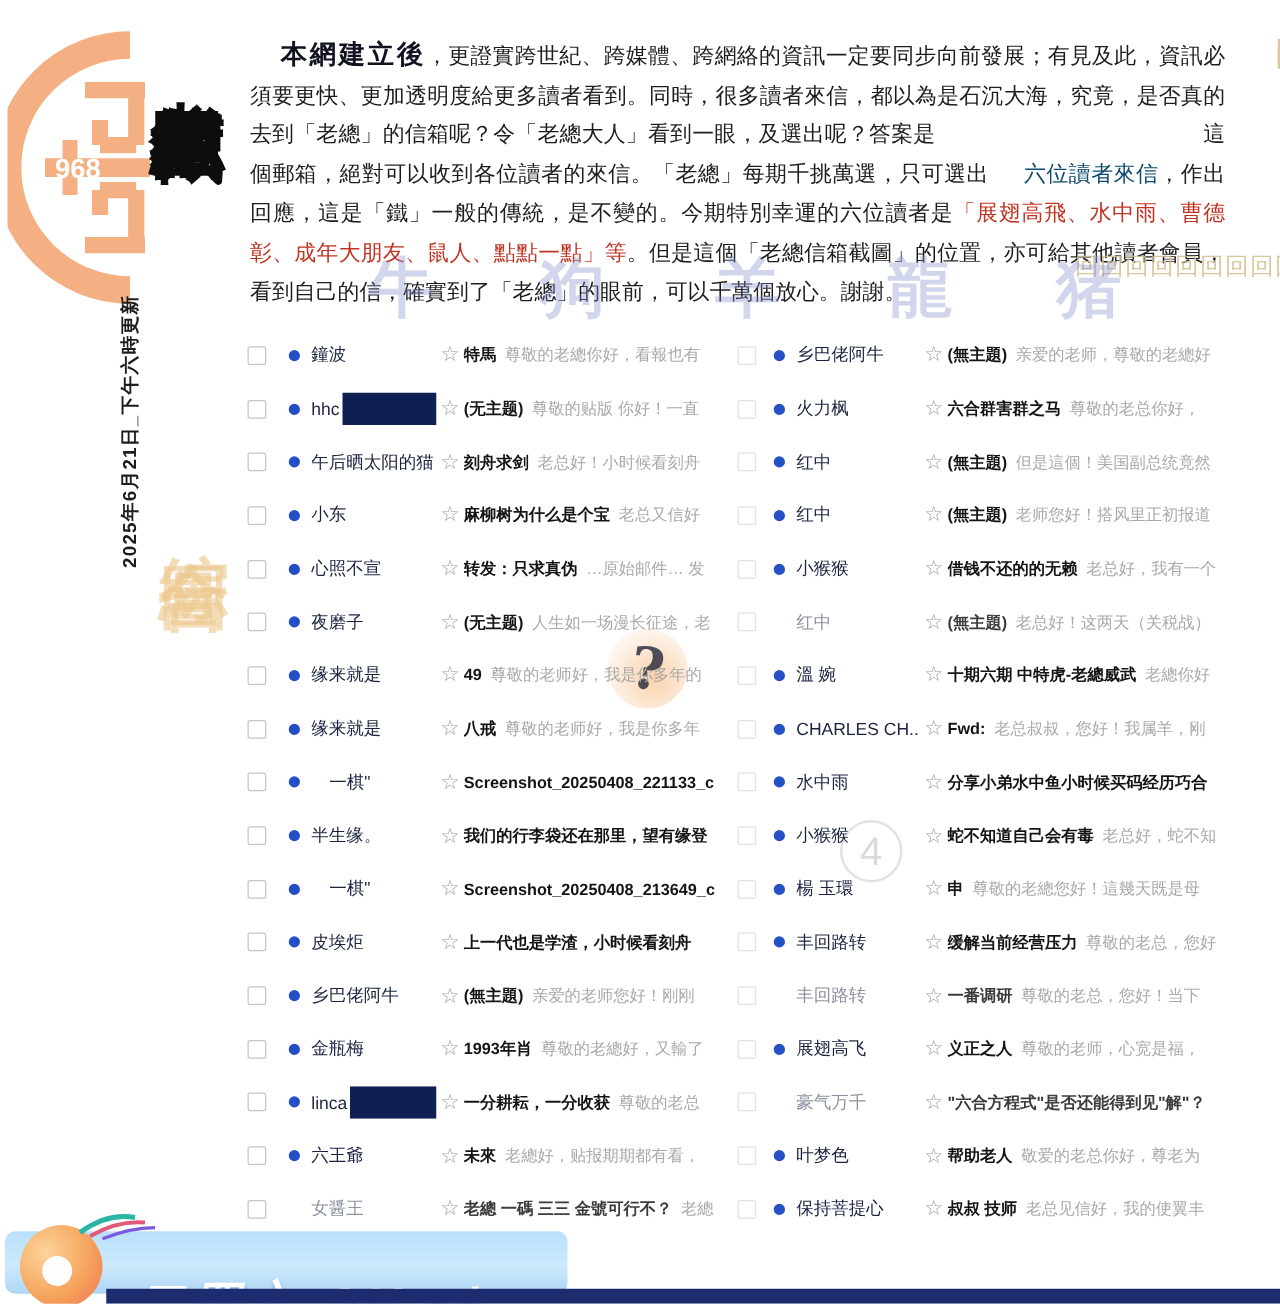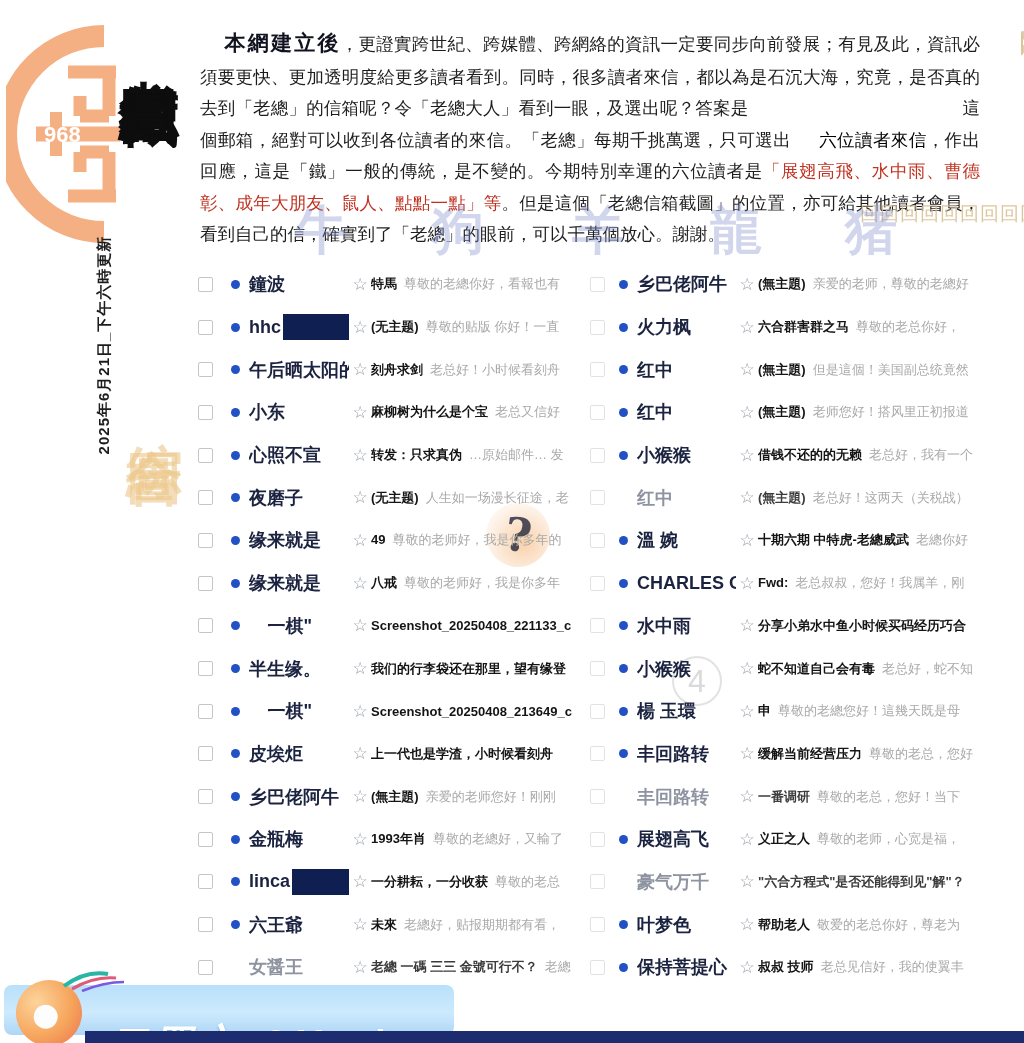--- a/index.html
+++ b/index.html
@@ -14,21 +14,21 @@
      font-family:"DejaVu Serif","Liberation Serif",serif;font-weight:bold;
      font-size:56px;line-height:1.12;color:rgba(236,200,140,.62);letter-spacing:6px;}
   .v-date{position:absolute;left:104px;top:345px;transform:translate(-50%,-50%) rotate(-90deg);
      white-space:nowrap;font-size:15px;font-weight:bold;color:#1c1c1c;letter-spacing:1px;}
   
   .intro{position:absolute;left:200px;top:24px;width:780px;
      font-family:"DejaVu Serif","Liberation Serif",serif;
      font-size:17.5px;line-height:1.8;color:#1d1d1d;text-align:justify;text-indent:1.4em;}
   .intro .lead{font-size:21px;font-weight:bold;letter-spacing:2px;color:#10131f;}
   .intro .gap{display:inline-block;width:214px;}
-  .intro .pink{color:#000000;margin-left:28px;}
+  .intro .pink{color:#0c4a6e;margin-left:28px;}
   .intro .red{color:#c03322;}
   
   .meander{color:#d6bd8d;font-size:19px;letter-spacing:1px;overflow:hidden;
      font-family:"DejaVu Sans","Liberation Sans",sans-serif;opacity:.85;margin-left:32px;}
   .meander.vert{position:absolute;left:986px;top:16px;height:190px;width:24px;
      writing-mode:vertical-rl;line-height:24px;}
   .meander.horz{position:absolute;left:828px;top:201px;width:186px;height:24px;line-height:24px;}
   
   .zod{position:absolute;top:196px;font-family:"DejaVu Serif","Liberation Serif",serif;
      font-weight:bold;font-size:52px;color:rgba(128,142,205,.36);}
@@ -44,21 +44,21 @@
   .mail-col{position:absolute;top:263px;height:728px;overflow:hidden;}
   .mail-col.left{left:196px;width:412px;}
   .mail-col.right{left:588px;width:436px;}
   .mail-row{height:42.7px;display:flex;align-items:center;padding-left:2px;
      white-space:nowrap;overflow:hidden;}
   .cb{flex:none;width:13px;height:13px;border:1.5px solid #c6c6c6;border-radius:2px;
      background:#fff;margin-right:18px;}
   .cb.faint{border-color:#e2e2e2;margin-right:14px;}
   .dot{flex:none;width:9px;height:9px;border-radius:50%;background:#2351c5;margin-right:9px;}
   .read .dot{visibility:hidden;}
-  .sender{flex:none;width:100px;overflow:hidden;font-weight:bold;font-size:18px;
+  .sender{flex:none;width:100px;overflow:hidden;font-weight:normal;font-size:14px;
      color:#1b2340;display:flex;align-items:center;}
   .mail-col.right .sender{width:99px;}
   .read .sender{color:#8d93a0;}
   .redact{display:inline-block;height:26px;background:#0f1f52;margin-left:2px;flex:none;}
   .star{flex:none;width:22px;text-align:center;font-size:17px;color:#969ca4;}
   .subline{flex:1;overflow:hidden;font-size:13px;}
   .subject{font-weight:bold;color:#141414;}
   .read .subject{color:#3c3c3c;}
   .preview{color:#a9a9a9;margin-left:7px;font-weight:normal;}
   

